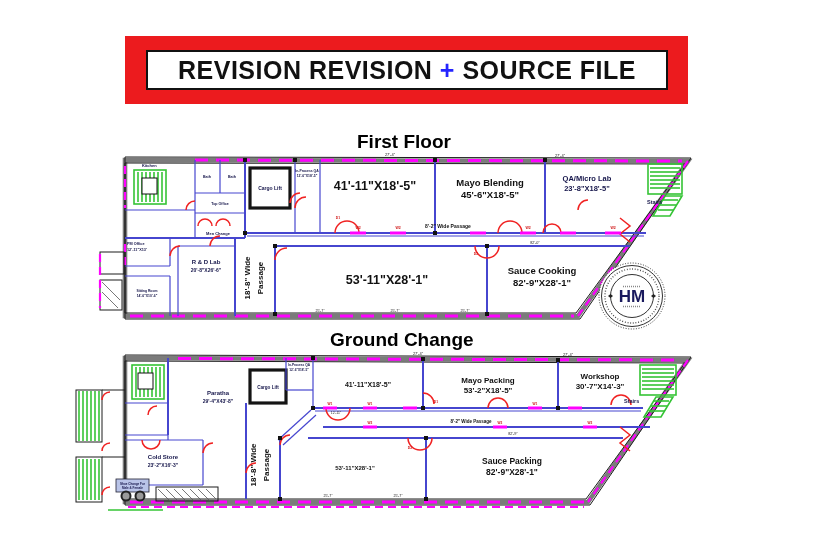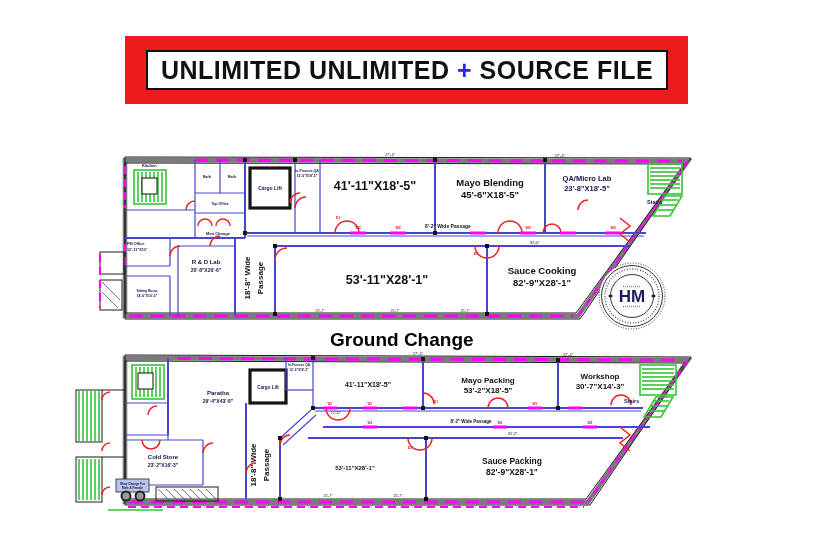--- a/index.html
+++ b/index.html
@@ -30,24 +30,25 @@
   .mk{fill:#d01818;font-weight:bold;}
   .win{fill:#ff00ff;}
 </style>
 </head>
 <body>
 
 <div id="stage">
 
   <div id="banner" style="background: rgb(236, 27, 30);">
     <div class="inner">
-      <div class="txt"><span>UNLIMITED UNLIMITED </span><span id="plus" style="color: rgb(36, 36, 255);">+</span><span> SOURCE FILE</span></div>
+      <div class="txt"><span>REVISION REVISION </span><span id="plus" style="color: rgb(36, 36, 255);">+</span><span> SOURCE FILE</span></div>
     </div>
   </div>
 
+  <div class="floor-title" style="left:357px;top:131px;">First Floor</div>
   <div class="floor-title" style="left:330px;top:329px;">Ground Change</div>
 
   <svg style="position:absolute;left:90px;top:148px;" width="612" height="182" viewBox="0 0 612 182">
     <g>
       <polygon class="gw" points="35,12 598,13 488,168 35,168"></polygon>
       <polygon class="bk" points="35,9 601,10 490,171 35,171"></polygon>
       <polygon class="bk" points="35,15 595,16 486,165 35,165"></polygon>
     </g>
     <g>
       <line class="mag" x1="105" y1="12" x2="592" y2="13"></line>

